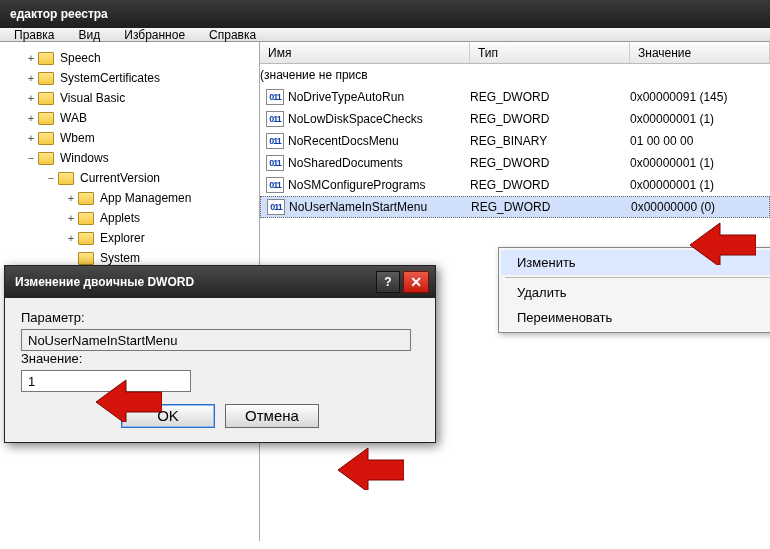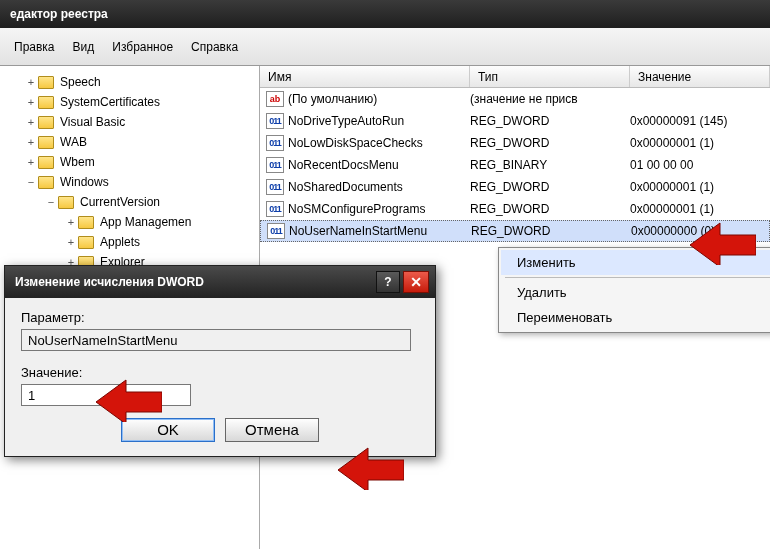--- a/index.html
+++ b/index.html
@@ -1,19 +1,19 @@
 <!DOCTYPE html>
 <html><head>
 <meta charset="utf-8">
 <style>
   * { box-sizing: border-box; margin: 0; padding: 0; font-family: Tahoma, Arial, sans-serif; font-size: 12px; }
   body { width: 770px; height: 549px; overflow: hidden; background: #fff; position: relative; }
 
   .titlebar { height: 28px; background: linear-gradient(#3a3a3a,#1e1e1e); color: #fff; display:flex; align-items:center; padding:0 10px; font-size:13px; font-weight:bold; }
-  .menubar { height: 38px; background: linear-gradient(#f5f5f5,#e2e2e2); border-bottom:1px solid #999; display:flex; align-items:center; padding:0 6px; gap:2px; }
+  .menubar { height: 14px; background: linear-gradient(#f5f5f5,#e2e2e2); border-bottom:1px solid #999; display:flex; align-items:center; padding:0 6px; gap:8px; }
   .menubar span { padding: 3px 8px; cursor:default; }
 
   .main { display:flex; height: calc(549px - 28px - 22px); }
   .tree { width: 260px; border-right:1px solid #aaa; overflow:hidden; padding:6px 0 6px 4px; font-size:13px; }
   .tree-row { display:flex; align-items:center; height:20px; white-space:nowrap; }
   .expander { width:14px; text-align:center; color:#555; font-size:11px; user-select:none; }
   .folder { width:16px; height:13px; background: linear-gradient(#ffe58a,#f6c942); border:1px solid #b08d1c; border-radius:1px; margin-right:4px; display:inline-block; }
   .tree-label { padding:1px 2px; }
 
   .right { flex:1; display:flex; flex-direction:column; position:relative; }
@@ -39,21 +39,21 @@
   .dialog { position:absolute; left:4px; top:265px; width:432px; background:#f0f0f0; border:1px solid #222; box-shadow:3px 3px 10px rgba(0,0,0,.5); }
   .dlg-title { height:32px; background:linear-gradient(#4a4a4a,#222); color:#fff; display:flex; align-items:center; padding:0 6px 0 10px; font-weight:bold; font-size:13px; }
   .dlg-spacer { flex:1; }
   .dlg-help { width:24px; height:22px; background:linear-gradient(#5a5a5a,#333); border:1px solid #111; color:#fff; text-align:center; line-height:20px; font-weight:bold; margin-right:3px; }
   .dlg-close { width:26px; height:22px; background:linear-gradient(#eb5a4a,#c61b0b); border:1px solid #7a0e03; color:#fff; text-align:center; line-height:20px; font-weight:bold; font-size:14px; }
 
   .dlg-body { padding:12px 16px 6px; }
   .dlg-body label { display:block; margin-bottom:4px; color:#000; font-size:13px; }
   .field { width:390px; height:22px; background:#fff; border:1px solid #777; padding:3px 6px; font-size:13px; }
   .field.ro { background:#f0f0f0; }
-  .row2 { display:flex; margin-top:14px; gap:39px; }
+  .row2 { display:flex; gap:39px; }
   .valfield { width:170px; height:22px; background:#fff; border:1px solid #777; padding:3px 6px; font-size:13px; }
   .group-title { color:#0b3d91; font-size:13px; margin-bottom:6px; }
   .radio { display:flex; align-items:center; gap:6px; font-size:13px; margin:3px 0; }
   .rdot { width:12px; height:12px; border:1px solid #555; border-radius:50%; display:inline-flex; align-items:center; justify-content:center; }
   .rdot.on::after { content:""; width:6px; height:6px; background:#333; border-radius:50%; }
 
   .dlg-buttons { display:flex; gap:10px; justify-content:center; padding:6px 0 14px; }
   .btn { width:94px; height:24px; border:1px solid #666; background:linear-gradient(#fefefe,#d8d8d8); text-align:center; line-height:22px; font-size:15px; }
   .btn.def { border:1px solid #2a6fc9; box-shadow:0 0 0 1px #8fbdf5 inset; }
 
@@ -133,24 +133,20 @@
       </div>
     </div>
   <div class="right">
     <div class="cols">
       <div class="col c1">Имя</div>
       <div class="col c2">Тип</div>
       <div class="col c3">Значение</div>
     </div>
     <div class="rows" id="rows">
         <div class="row">
-          <div class="cell1">
-            <span class="ic">ab</span>
-            <span class="txt">(По умолчанию)</span>
-          </div>
           <div class="cell3">(значение не присв</div>
         </div>
         <div class="row">
           <div class="cell1">
             <span class="ic bin">011</span>
             <span class="txt">NoDriveTypeAutoRun</span>
           </div>
           <div class="cell2">REG_DWORD</div>
           <div class="cell3">0x00000091 (145)</div>
         </div>
@@ -200,21 +196,21 @@
 
 <div class="ctxmenu" id="ctx">
     <div class="mi hl">Изменить</div>
     <hr>
     <div class="mi">Удалить</div>
     <div class="mi">Переименовать</div>
   </div>
 
 <div class="dialog">
   <div class="dlg-title">
-    <span>Изменение исчисления DWORD</span>
+    <span>Изменение двоичные DWORD</span>
     <span class="dlg-spacer"></span>
     <span class="dlg-help">?</span>
     <span class="dlg-close">✕</span>
   </div>
   <div class="dlg-body">
     <label>Параметр:</label>
     <div class="field ro">NoUserNameInStartMenu</div>
     <div class="row2">
       <div>
         <label>Значение:</label>

